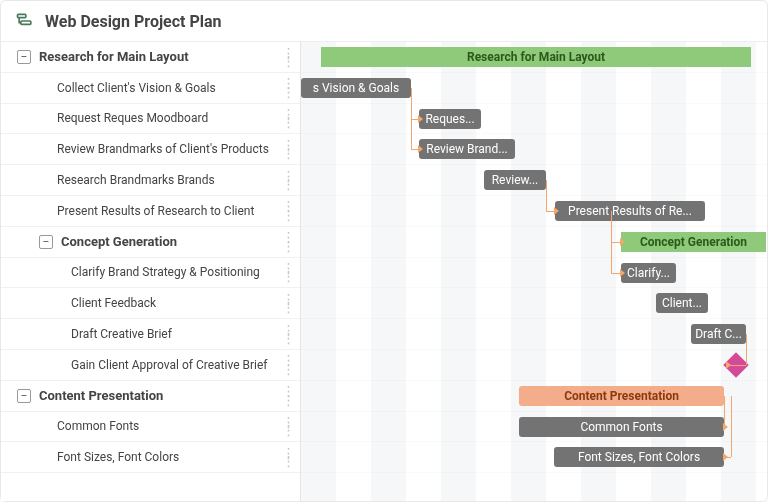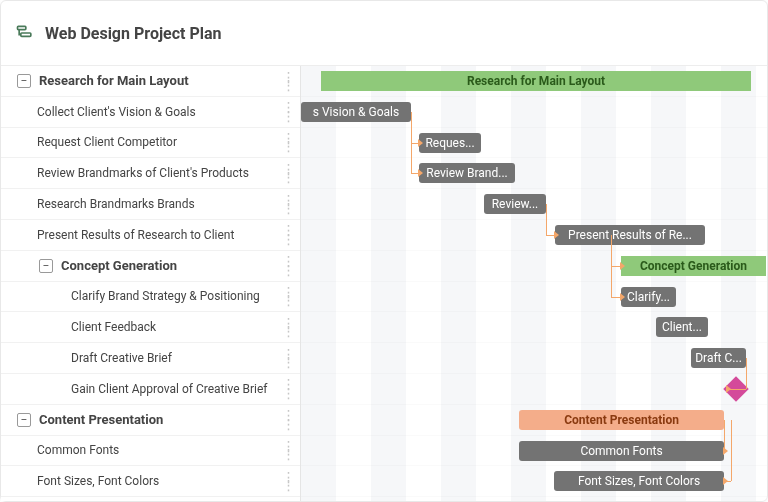--- a/index.html
+++ b/index.html
@@ -18,21 +18,21 @@
     width: 100%;
     height: 100%;
     border: 1px solid #e8e8e8;
     border-radius: 6px;
     box-shadow: 0 1px 4px rgba(0,0,0,0.05);
   }
   .titlebar {
     display: flex;
     align-items: center;
     gap: 10px;
-    padding: 22px 14px;
+    padding: 10px 14px;
     border-bottom: 1px solid #ededed;
   }
   .titlebar h1 {
     font-size: 16px;
     font-weight: 700;
     color: #444;
   }
   .logo-icon { width: 20px; height: 20px; color: #4a7a5a; }
   .main { display: flex; flex: 1; overflow: hidden; }
   .task-col {
@@ -57,21 +57,21 @@
     display: flex;
     align-items: center;
     justify-content: center;
     font-size: 12px;
     line-height: 1;
     color: #555;
     cursor: pointer;
     flex: 0 0 auto;
   }
   .indent0 { padding-left: 16px; }
-  .indent1 { padding-left: 28px; }
+  .indent1 { padding-left: 48px; }
   .indent2 { padding-left: 38px; }
   .indent3 { padding-left: 62px; }
   .row-label {
     flex: 1;
     white-space: nowrap;
     overflow: hidden;
     text-overflow: ellipsis;
     padding: 0 8px;
     color: #444;
     font-size: 12px;
@@ -169,21 +169,21 @@
             <div class="dots">⋮<br>⋮</div>
           </div>
         </div>
         <div class="row indent1">
           <div class="row-label">Collect Client's Vision &amp; Goals</div>
           <div class="drag-handle">
             <div class="dots">⋮<br>⋮</div>
           </div>
         </div>
         <div class="row indent1">
-          <div class="row-label">Request Client Competitor</div>
+          <div class="row-label">Request Reques Moodboard</div>
           <div class="drag-handle">
             <div class="dots">⋮<br>⋮</div>
           </div>
         </div>
         <div class="row indent1">
           <div class="row-label">Review Brandmarks of Client's Products</div>
           <div class="drag-handle">
             <div class="dots">⋮<br>⋮</div>
           </div>
         </div>

